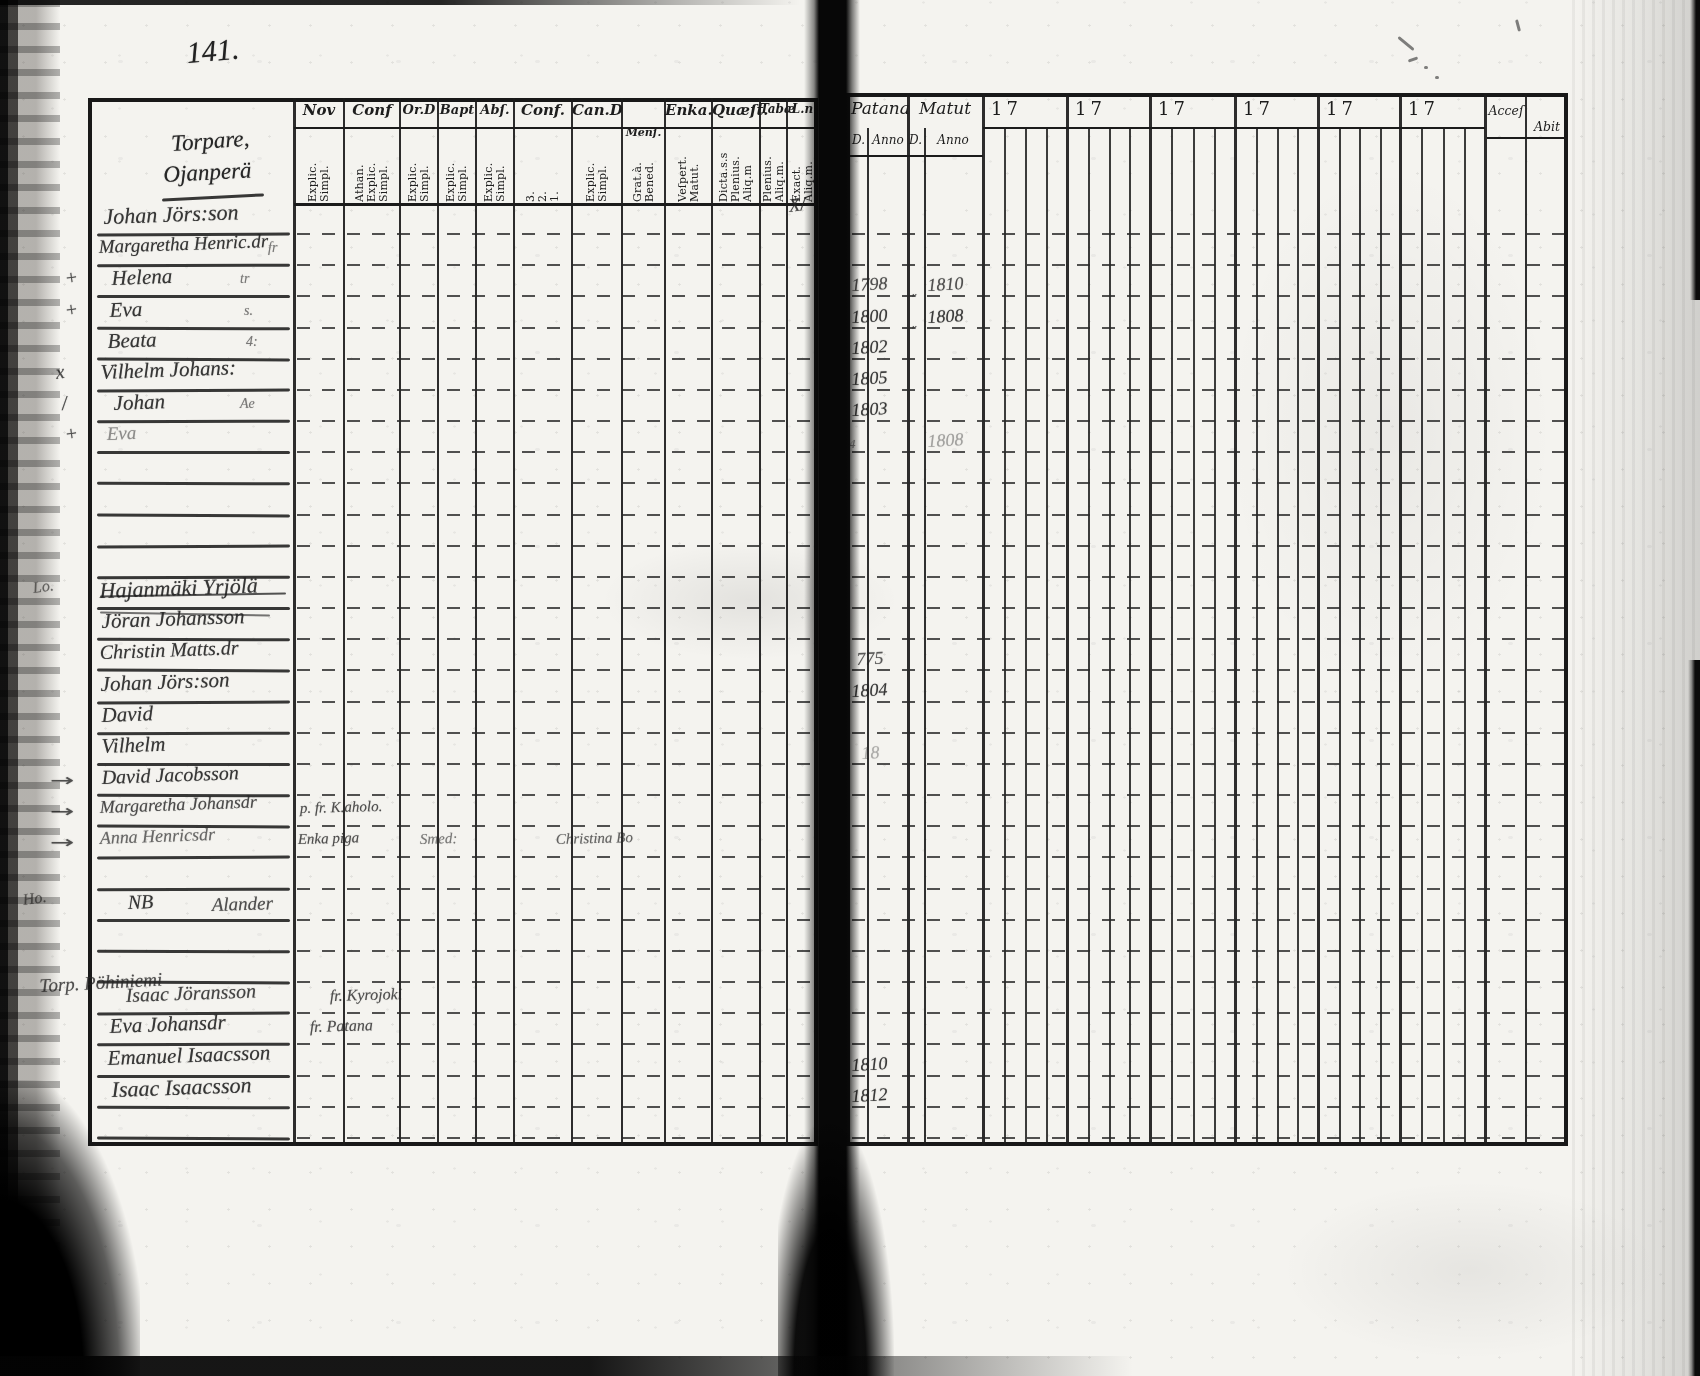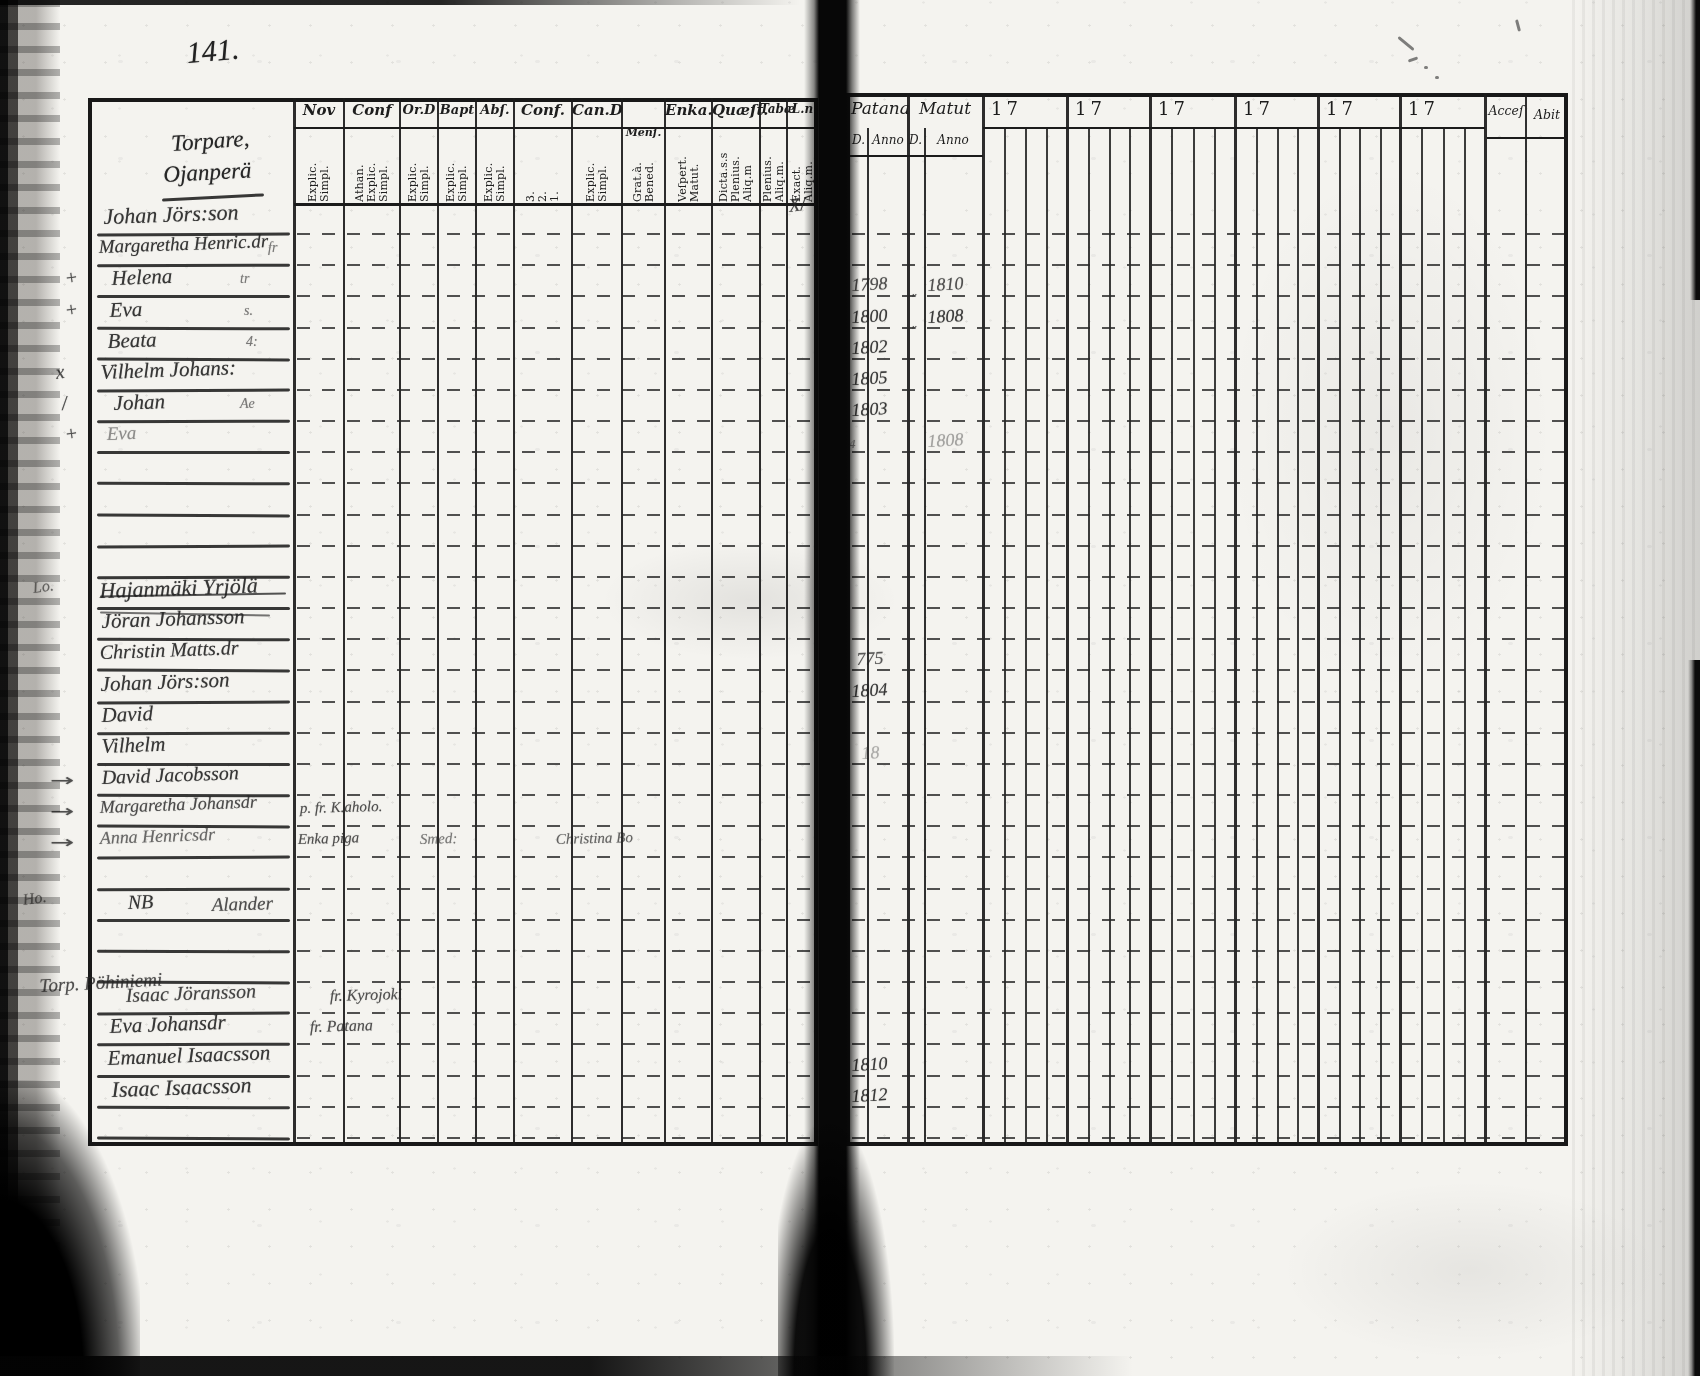--- a/index.html
+++ b/index.html
@@ -299,21 +299,21 @@
     <div class="pr abs" style="left: 868px; top: 134px; width: 40px; text-align: center; font-style: italic; font-size: 12px;">Anno</div>
     <div class="pr abs" style="left: 909px; top: 134px; width: 16px; font-style: italic; font-size: 12px;">D.</div>
     <div class="pr abs" style="left: 925px; top: 134px; width: 56px; text-align: center; font-style: italic; font-size: 12px;">Anno</div>
     <div class="pr abs" style="left: 991px; top: 100px; font-size: 18px; letter-spacing: 4px;">17</div>
     <div class="pr abs" style="left: 1075px; top: 100px; font-size: 18px; letter-spacing: 4px;">17</div>
     <div class="pr abs" style="left: 1158px; top: 100px; font-size: 18px; letter-spacing: 4px;">17</div>
     <div class="pr abs" style="left: 1243px; top: 100px; font-size: 18px; letter-spacing: 4px;">17</div>
     <div class="pr abs" style="left: 1326px; top: 100px; font-size: 18px; letter-spacing: 4px;">17</div>
     <div class="pr abs" style="left: 1408px; top: 100px; font-size: 18px; letter-spacing: 4px;">17</div>
     <div class="pr abs" style="left: 1487px; top: 104px; width: 38px; text-align: center; font-style: italic; font-size: 12.5px;">Acceſ</div>
-    <div class="pr abs" style="left: 1527px; top: 108px; width: 40px; text-align: center; font-style: italic; font-size: 12.5px;">Abit</div>
+    <div class="pr abs" style="left: 1527px; top: 120px; width: 40px; text-align: center; font-style: italic; font-size: 12.5px;">Abit</div>
     <div class="hw" style="left: 104px; top: 206px; font-size: 22px; opacity: 0.92; transform: rotate(-2deg);">Johan Jörs:son</div>
     <div class="hw" style="left: 99px; top: 237px; font-size: 19px; opacity: 0.92; transform: rotate(-2deg);">Margaretha Henric.dr</div>
     <div class="hw" style="left: 268px; top: 241px; font-size: 14px; opacity: 0.6;">fr</div>
     <div class="hw" style="left: 112px; top: 268px; font-size: 21px; opacity: 0.92; transform: rotate(-2deg);">Helena</div>
     <div class="hw" style="left: 240px; top: 272px; font-size: 14px; opacity: 0.6;">tr</div>
     <div class="hw" style="left: 66px; top: 268px; font-size: 20px; color: rgb(51, 51, 51); opacity: 0.85; transform: rotate(-8deg);">+</div>
     <div class="hw" style="left: 110px; top: 300px; font-size: 21px; opacity: 0.92; transform: rotate(-2deg);">Eva</div>
     <div class="hw" style="left: 244px; top: 304px; font-size: 14px; opacity: 0.6;">s.</div>
     <div class="hw" style="left: 66px; top: 300px; font-size: 20px; color: rgb(51, 51, 51); opacity: 0.85; transform: rotate(-8deg);">+</div>
     <div class="hw" style="left: 108px; top: 331px; font-size: 21px; opacity: 0.92; transform: rotate(-2deg);">Beata</div>

